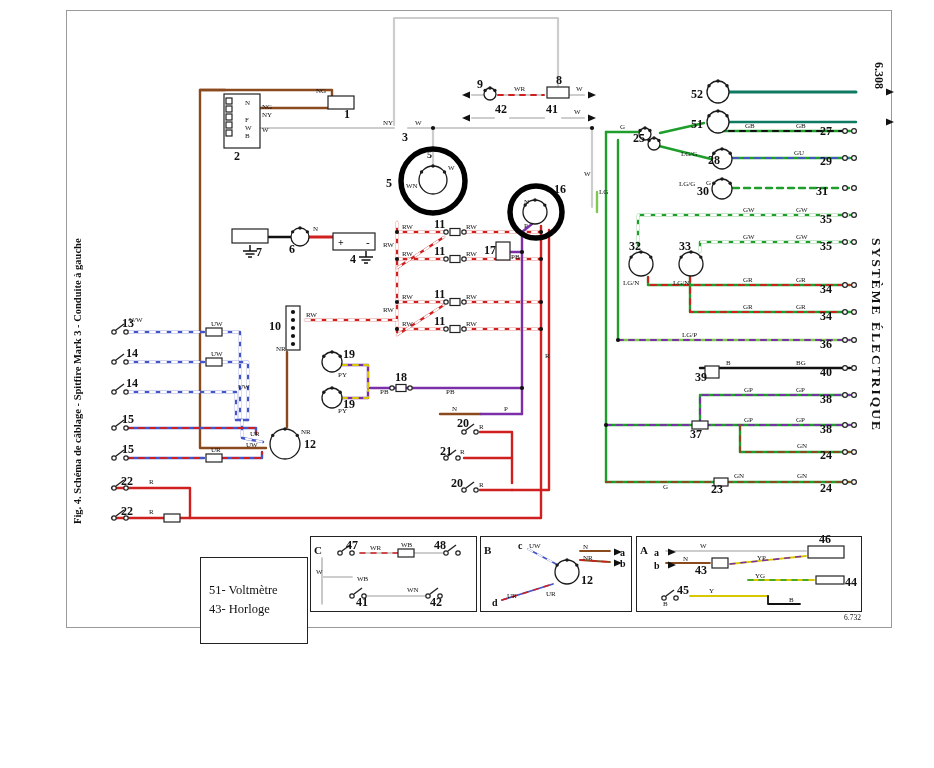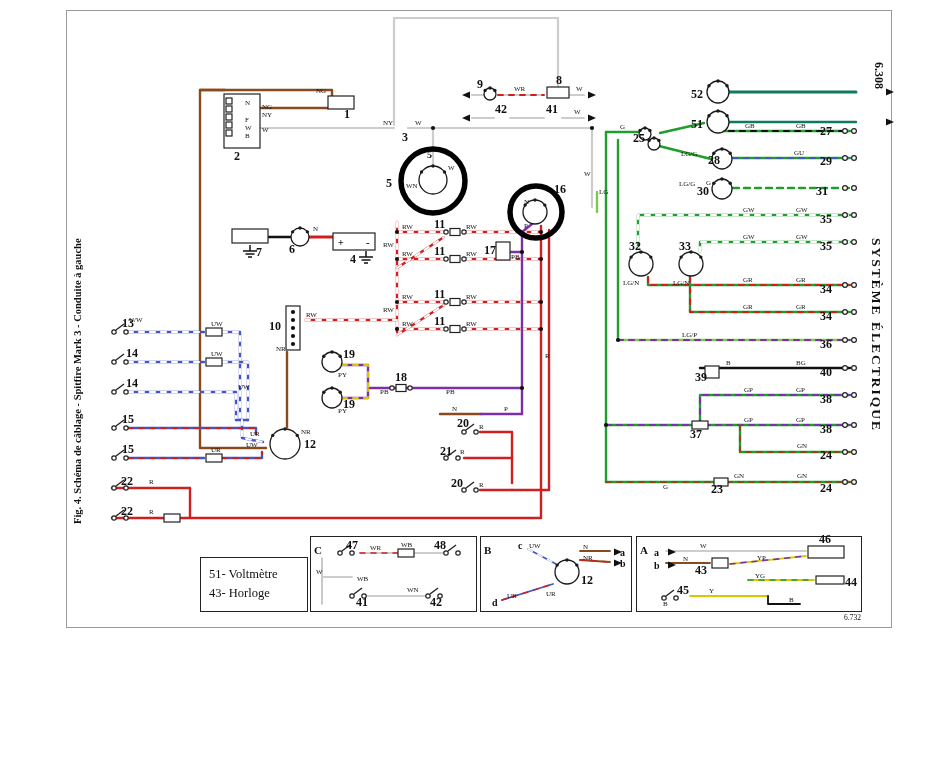--- a/index.html
+++ b/index.html
@@ -14,21 +14,21 @@
   #diagram-svg{position:absolute;left:0;top:0;z-index:3;}
   .left-caption{position:absolute;left:72px;top:524px;transform:rotate(-90deg);
         transform-origin:left top;white-space:nowrap;font-size:10.5px;font-weight:bold;z-index:4;}
   .right-title{position:absolute;left:884px;top:238px;transform:rotate(90deg);
         transform-origin:left top;white-space:nowrap;font-size:13.5px;font-weight:bold;
         letter-spacing:2px;z-index:4;}
   .page-ref{position:absolute;left:886px;top:62px;transform:rotate(90deg);
         transform-origin:left top;white-space:nowrap;font-size:12px;font-weight:bold;z-index:4;}
   .footer-ref{position:absolute;left:824px;top:613px;font-size:7.5px;z-index:4;padding-left:20px;}
   .legend-box{position:absolute;left:200px;top:557px;width:90px;border:1.3px solid #222;
-        padding:7px 8px;font-size:12.5px;line-height:1.55;background:#fff;z-index:4;}
+        padding:23px 8px;font-size:12.5px;line-height:1.55;background:#fff;z-index:4;}
 </style>
 </head>
 <body>
 
 <div class="page">
   <div class="diagram-frame"></div>
   <div class="inset-frame inset-c"></div>
   <div class="inset-frame inset-b"></div>
   <div class="inset-frame inset-a"></div>
 

